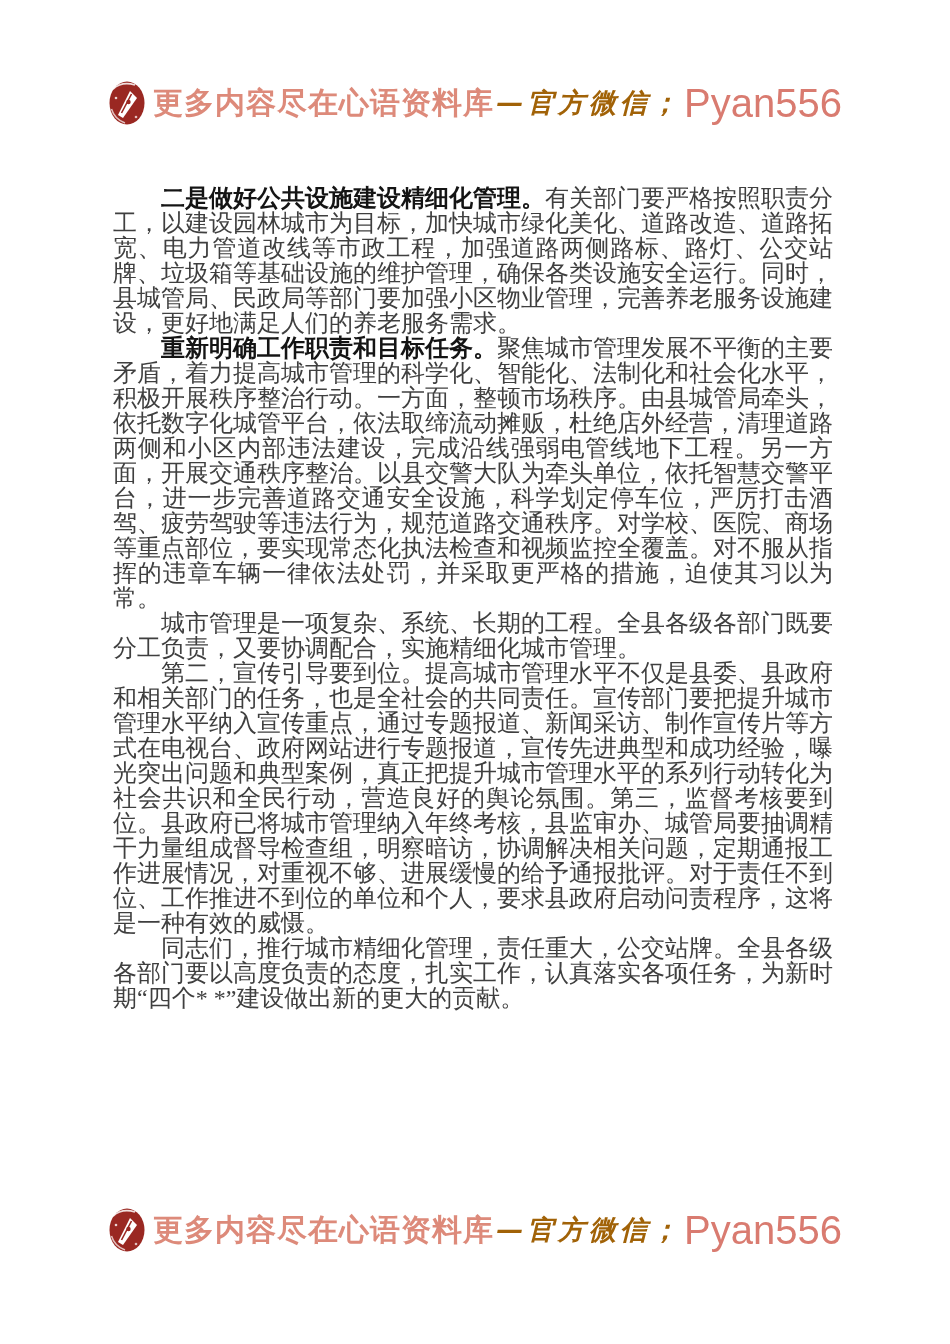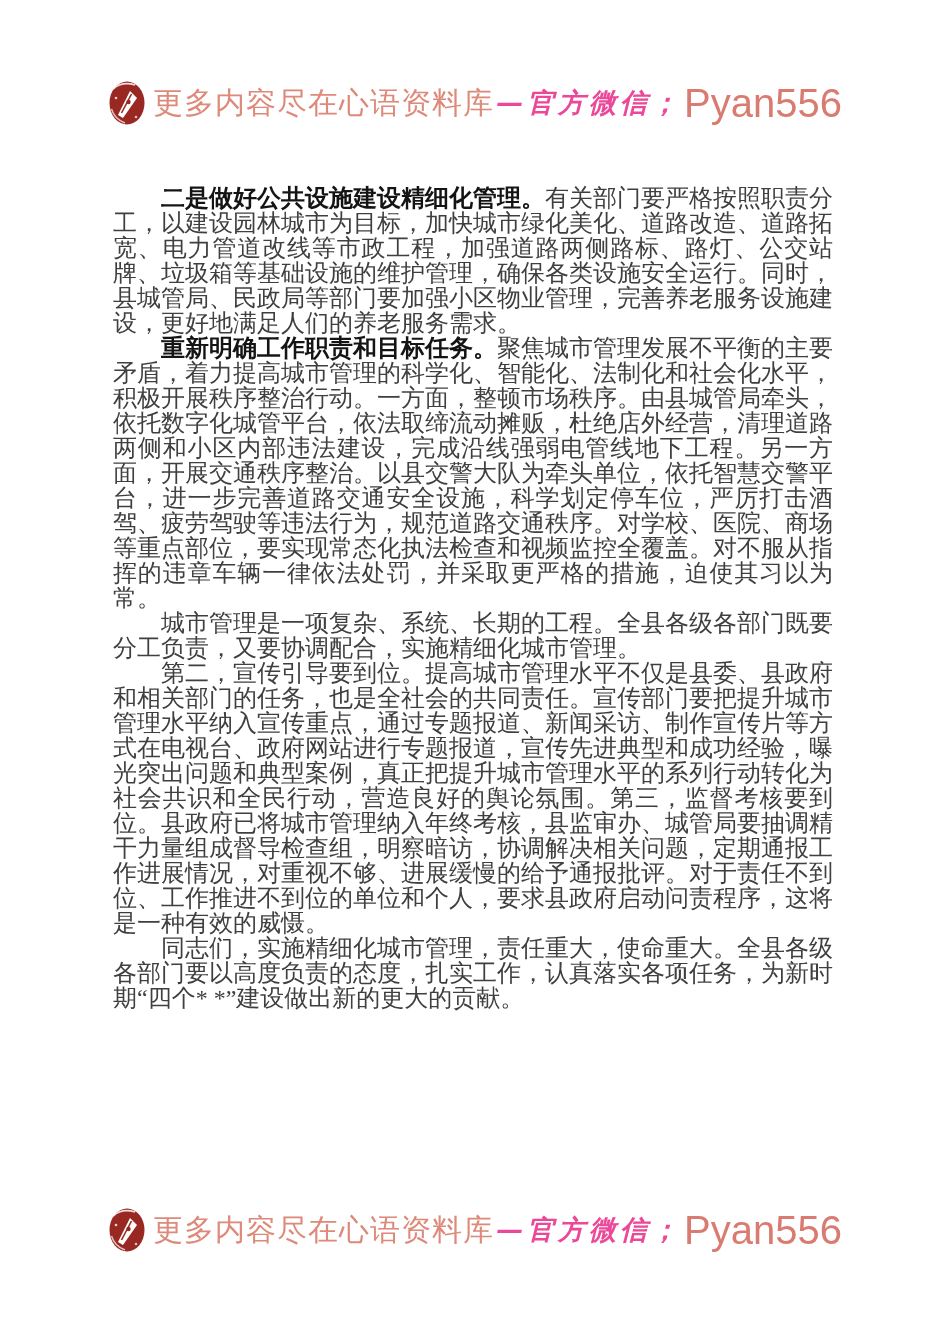--- a/index.html
+++ b/index.html
@@ -30,30 +30,30 @@
   .banner.bottom { top: 1203px; }
   .banner .logo {
     display: inline-block;
     width: 38px;
     height: 48px;
     margin-right: 7px;
     flex: 0 0 auto;
   }
   .banner .lib-text {
     font-size: 30px;
-    font-weight: normal;
+    font-weight: bold;
     color: #dd8a7a;
     letter-spacing: 1px;
     font-family: "Liberation Serif", serif;
   }
   .banner .sep-text {
     font-size: 27px;
     font-weight: bold;
     font-style: italic;
-    color: #ec4899;
+    color: #a16207;
     letter-spacing: 4px;
     margin: 0 2px 0 2px;
     font-family: "DejaVu Serif", serif;
   }
   .banner .id-text {
     font-size: 40px;
     color: #d97b70;
     font-family: "Liberation Sans", sans-serif;
   }
   
@@ -99,21 +99,21 @@
     <span class="lib-text">更多内容尽在心语资料库</span>
     <span class="sep-text">—官方微信；</span>
     <span class="id-text">Pyan556</span>
   </div>
 
   <div class="content">
     <p><b>二是做好公共设施建设精细化管理。</b><span>有关部门要严格按照职责分工，以建设园林城市为目标，加快城市绿化美化、道路改造、道路拓宽、电力管道改线等市政工程，加强道路两侧路标、路灯、公交站牌、垃圾箱等基础设施的维护管理，确保各类设施安全运行。同时，县城管局、民政局等部门要加强小区物业管理，完善养老服务设施建设，更好地满足人们的养老服务需求。</span></p>
     <p><b>重新明确工作职责和目标任务。</b><span>聚焦城市管理发展不平衡的主要矛盾，着力提高城市管理的科学化、智能化、法制化和社会化水平，积极开展秩序整治行动。一方面，整顿市场秩序。由县城管局牵头，依托数字化城管平台，依法取缔流动摊贩，杜绝店外经营，清理道路两侧和小区内部违法建设，完成沿线强弱电管线地下工程。另一方面，开展交通秩序整治。以县交警大队为牵头单位，依托智慧交警平台，进一步完善道路交通安全设施，科学划定停车位，严厉打击酒驾、疲劳驾驶等违法行为，规范道路交通秩序。对学校、医院、商场等重点部位，要实现常态化执法检查和视频监控全覆盖。对不服从指挥的违章车辆一律依法处罚，并采取更严格的措施，迫使其习以为常。</span></p>
     <p><b></b><span>城市管理是一项复杂、系统、长期的工程。全县各级各部门既要分工负责，又要协调配合，实施精细化城市管理。</span></p>
     <p><b></b><span>第二，宣传引导要到位。提高城市管理水平不仅是县委、县政府和相关部门的任务，也是全社会的共同责任。宣传部门要把提升城市管理水平纳入宣传重点，通过专题报道、新闻采访、制作宣传片等方式在电视台、政府网站进行专题报道，宣传先进典型和成功经验，曝光突出问题和典型案例，真正把提升城市管理水平的系列行动转化为社会共识和全民行动，营造良好的舆论氛围。第三，监督考核要到位。县政府已将城市管理纳入年终考核，县监审办、城管局要抽调精干力量组成督导检查组，明察暗访，协调解决相关问题，定期通报工作进展情况，对重视不够、进展缓慢的给予通报批评。对于责任不到位、工作推进不到位的单位和个人，要求县政府启动问责程序，这将是一种有效的威慑。</span></p>
-    <p><b></b><span>同志们，实施精细化城市管理，责任重大，使命重大。全县各级各部门要以高度负责的态度，扎实工作，认真落实各项任务，为新时期“四个* *”建设做出新的更大的贡献。</span></p>
+    <p><b></b><span>同志们，推行城市精细化管理，责任重大，公交站牌。全县各级各部门要以高度负责的态度，扎实工作，认真落实各项任务，为新时期“四个* *”建设做出新的更大的贡献。</span></p>
   </div>
 
   <div class="banner bottom">
     <span class="logo">
       <svg width="38" height="48" viewBox="0 0 38 48" xmlns="http://www.w3.org/2000/svg">
         <ellipse cx="19" cy="24" rx="17.5" ry="21.5" fill="#9a2822"></ellipse>
         <path d="M5 10 Q14 2 27 6" stroke="#ffffff" stroke-width="1.8" fill="none" opacity="0.85"></path>
         <path d="M3.5 30 Q6.5 40 17 44" stroke="#ffffff" stroke-width="1.5" fill="none" opacity="0.7"></path>
         <path d="M10 36 L22 12 L29 19 L15 39 Z" fill="#ffffff"></path>
         <path d="M23.5 15 L13.5 34" stroke="#9a2822" stroke-width="1.6"></path>

